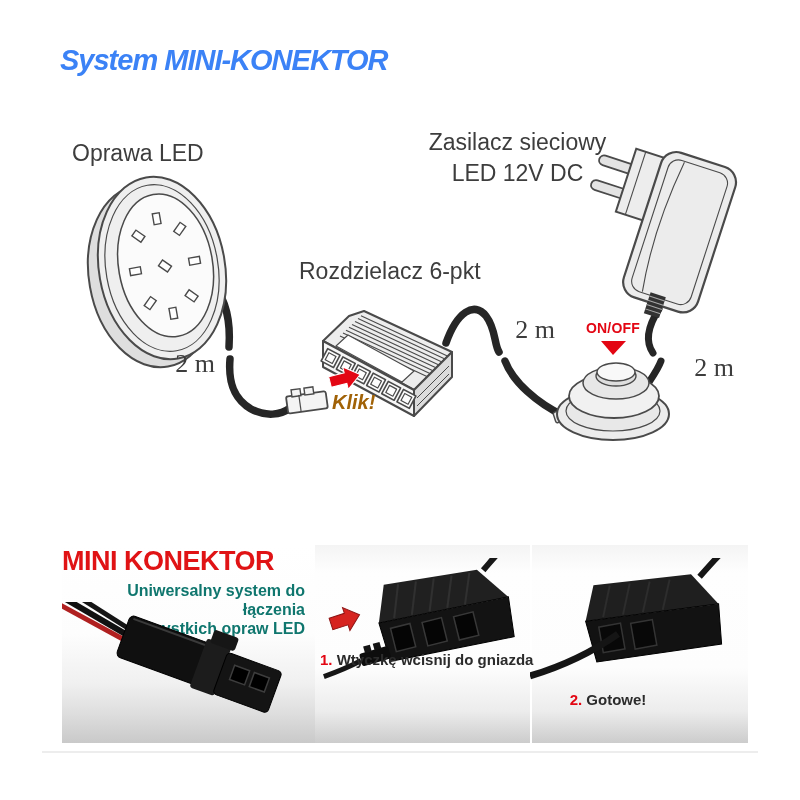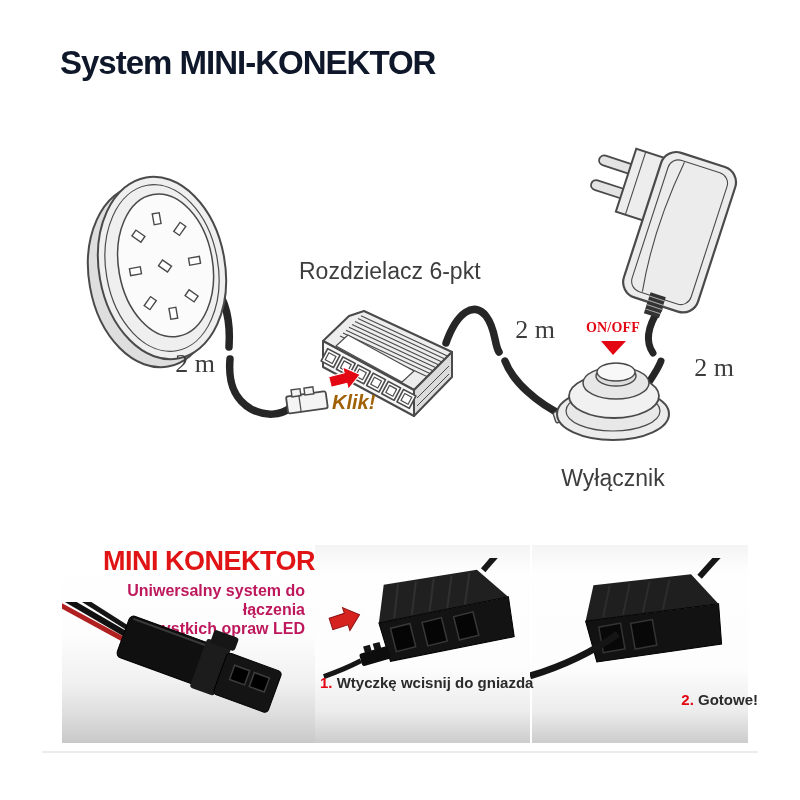--- a/index.html
+++ b/index.html
@@ -1,45 +1,45 @@
 <!DOCTYPE html>
 <html><head>
 <meta charset="utf-8">
 <style>
   html,body{margin:0;padding:0;background:#fff;}
   #stage{position:relative;width:800px;height:800px;background:#ffffff;overflow:hidden;
          font-family:"Liberation Sans",sans-serif;color:#3a3a3a;}
   .abs{position:absolute;}
-  #page-title{left:60px;top:44px;font-size:33px;font-weight:700;letter-spacing:-1px;color:#0f172a;}
+  #page-title{left:60px;top:44px;font-size:29px;font-weight:700;letter-spacing:-1px;color:#3b82f6;font-style:italic;}
   .lbl{font-size:23px;color:#3d3d3d;white-space:nowrap;}
   #lbl-oprawa{left:72px;top:140px;}
   #lbl-zasilacz{left:425px;top:127px;width:185px;text-align:center;white-space:normal;line-height:31px;}
   #lbl-rozdzielacz{left:299px;top:258px;text-align:right;}
   #lbl-wylacznik{left:551px;top:462px;width:124px;text-align:center;white-space:normal;line-height:32px;}
   .len{font-size:26px;color:#3d3d3d;width:46px;text-align:center;font-family:Liberation Serif, serif;}
   #len1{left:172px;top:349px;}
   #len2{left:512px;top:315px;}
   #len3{left:691px;top:353px;}
-  #lbl-onoff{left:578px;top:320px;width:70px;text-align:center;font-size:14px;font-weight:700;color:#e30613;letter-spacing:.2px;font-family:Liberation Serif, serif;}
+  #lbl-onoff{left:578px;top:320px;width:70px;text-align:center;font-size:14px;font-weight:700;color:#e30613;letter-spacing:.2px;}
   #lbl-klik{left:332px;top:391px;font-size:20px;font-weight:700;font-style:italic;color:#a16207;}
   #diagram-svg{left:0;top:0;}
   
   #band{left:62px;top:545px;width:684px;height:198px;
         background:linear-gradient(180deg,#ffffff 0%,#fdfdfd 45%,#f0f0f0 70%,#dedede 85%,#c9c9c9 100%);}
   .panel{position:absolute;top:0;height:198px;background:linear-gradient(180deg,#f4f4f4 0%,#fefefe 14%,#fdfdfd 62%,#ececec 84%,#cccccc 100%);}
   #panel-mid{left:253px;width:215px;}
   #panel-right{left:468px;width:216px;border-left:2px solid #fff;}
-  #promo-title{left:62px;top:546px;width:253px;text-align:right;font-size:27px;font-weight:800;
+  #promo-title{left:62px;top:546px;width:253px;text-align:left;font-size:27px;font-weight:800;
                letter-spacing:-0.5px;color:#e01315;}
   #promo-sub{left:85px;top:581px;width:220px;text-align:right;font-size:16px;font-weight:700;
-             color:#be185d;line-height:19px;}
+             color:#0f766e;line-height:19px;}
   .caption{font-size:15px;font-weight:700;color:#2b2b2b;white-space:nowrap;}
   .caption .num{color:#e30613;}
-  #cap1{left:320px;top:674px;}
-  #cap2{left:542px;top:691px;width:216px;text-align:right;}
+  #cap1{left:320px;top:651px;}
+  #cap2{left:500px;top:691px;width:216px;text-align:center;}
   #hairline{left:42px;top:751px;width:716px;height:2px;background:#ededed;}
 </style>
 </head>
 <body>
 
 <div id="stage">
 
   <svg id="diagram-svg" class="abs" width="800" height="545" viewBox="0 0 800 545">
 
     <g fill="none" stroke="#262626" stroke-width="7.5" stroke-linecap="round">
@@ -159,23 +159,27 @@
       <ellipse cx="614" cy="396" rx="45" ry="22" fill="#f1f1f1" stroke="#4a4a4a" stroke-width="1.8"></ellipse>
       <ellipse cx="616" cy="383" rx="33" ry="16" fill="#e7e7e7" stroke="#4a4a4a" stroke-width="1.5"></ellipse>
       <ellipse cx="616" cy="376" rx="20" ry="10" fill="#dedede" stroke="#4a4a4a" stroke-width="1.4"></ellipse>
       <ellipse cx="616" cy="372" rx="19" ry="9" fill="#f8f8f8" stroke="#4a4a4a" stroke-width="1.4"></ellipse>
     </g>
 
     <path d="M 601,341 L 626,341 L 613,355 Z" fill="#e30613"></path>
   </svg>
 
   <div id="page-title" class="abs">System MINI-KONEKTOR</div>
+  <div id="lbl-oprawa" class="abs lbl">Oprawa LED</div>
+  <div id="lbl-zasilacz" class="abs lbl">
+      <div>Zasilacz sieciowy</div>
+      <div>LED 12V DC</div>
+    </div>
   <div id="lbl-rozdzielacz" class="abs lbl">Rozdzielacz 6-pkt</div>
   <div id="lbl-wylacznik" class="abs lbl">
-      <div>Wyłącznik</div>
     </div>
   <div id="len1" class="abs len">2 m</div>
   <div id="len2" class="abs len">2 m</div>
   <div id="len3" class="abs len">2 m</div>
   <div id="lbl-onoff" class="abs">ON/OFF</div>
   <div id="lbl-klik" class="abs">Klik!</div>
 
   <div id="band" class="abs">
     <div id="panel-mid" class="panel"></div>
     <div id="panel-right" class="panel"></div>

